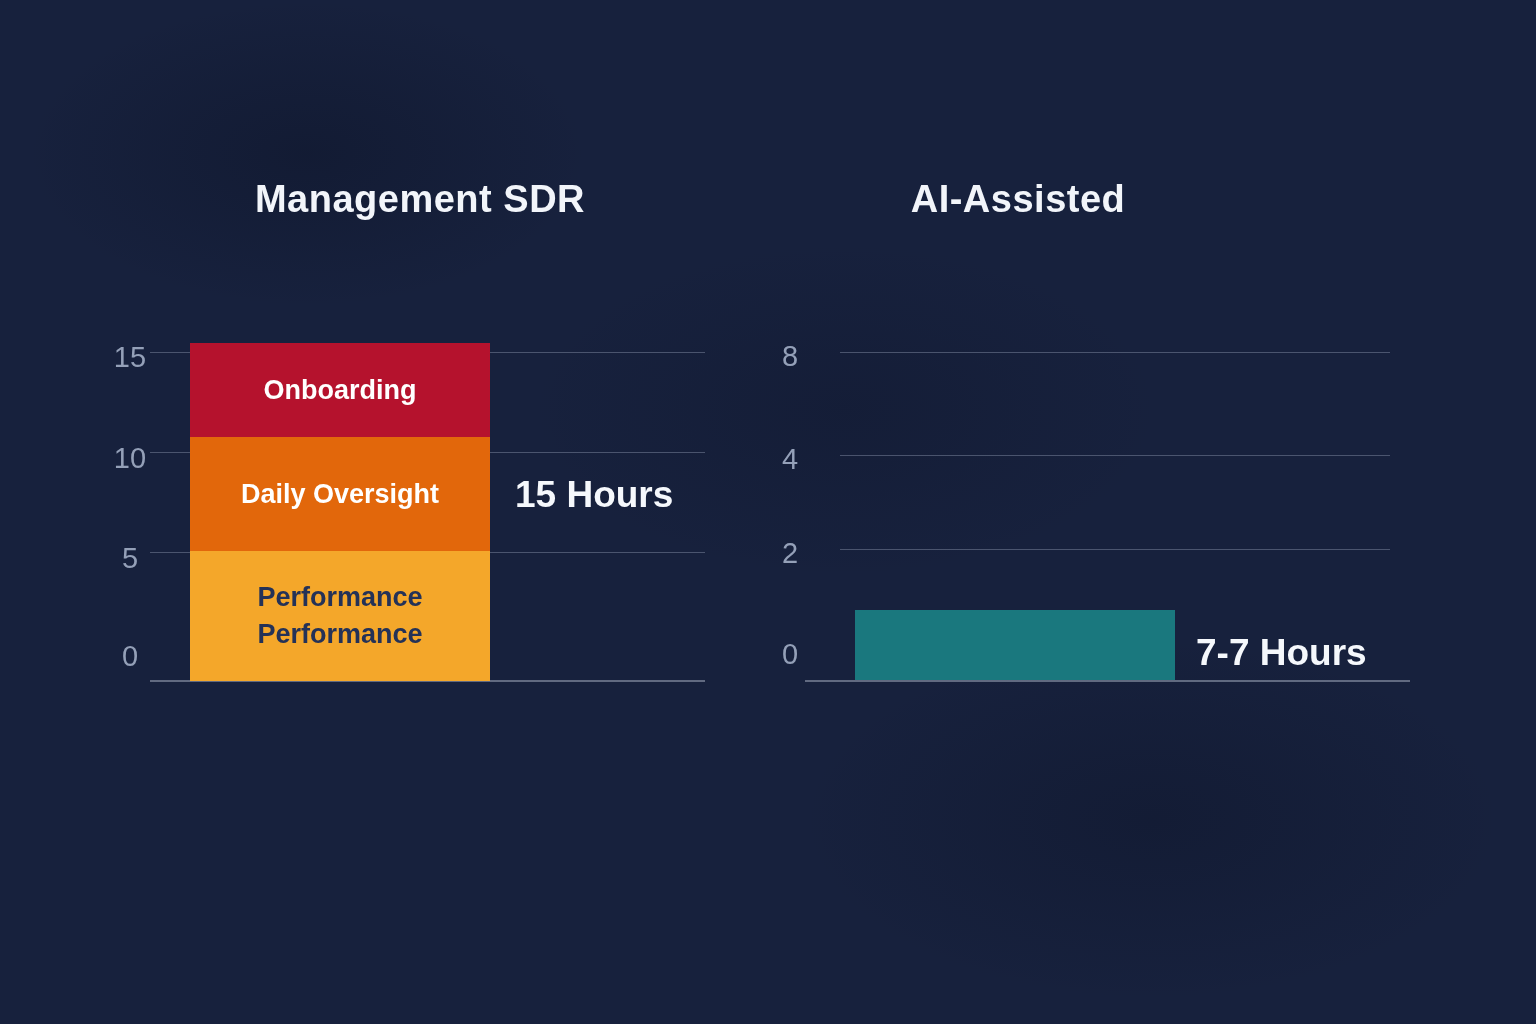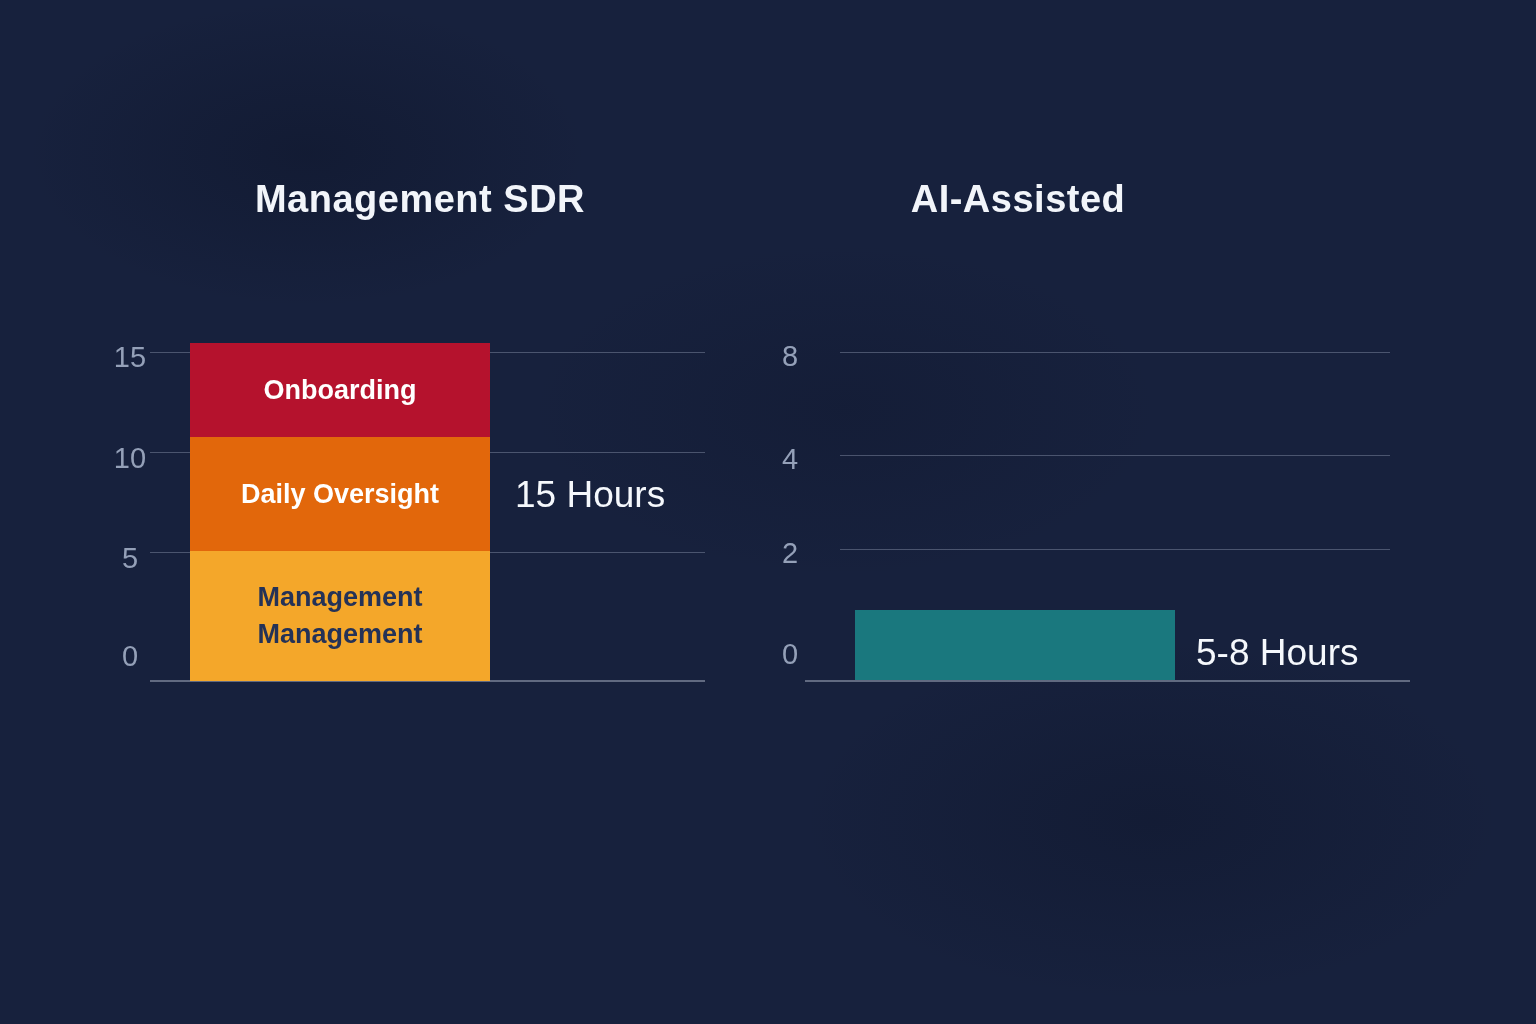--- a/index.html
+++ b/index.html
@@ -79,21 +79,21 @@
     position: absolute;
     left: 855px;
     top: 610px;
     width: 320px;
     height: 70px;
   }
 
   .total-label {
     position: absolute;
     font-size: 37px;
-    font-weight: 400;
+    font-weight: 700;
     color: #f5f8fc;
     white-space: nowrap;
     text-align: center;
   }
   .total-left  { left: 515px; top: 474px; }
   .total-right { left: 1196px; top: 632px; }
 
   
   .lt-15 { left: 100px; top: 339px; }
   .lt-10 { left: 100px; top: 440px; }
@@ -132,35 +132,35 @@
   <div class="baseline lb"></div>
 
   <div class="stack">
     <div class="seg seg-0" style="background-color: rgb(181, 18, 45);">
       <span>Onboarding</span>
     </div>
     <div class="seg seg-1" style="background-color: rgb(226, 103, 11);">
       <span>Daily Oversight</span>
     </div>
     <div class="seg seg-2" style="background-color: rgb(244, 167, 42);">
-      <span>Management Management</span>
+      <span>Performance Performance</span>
     </div>
   </div>
 
   <div class="total-label total-left">15 Hours</div>
 
   <div class="chart-title title-right">AI-Assisted</div>
 
   <div class="ytick rt-8">8</div>
   <div class="ytick rt-4">4</div>
   <div class="ytick rt-2">2</div>
   <div class="ytick rt-0">0</div>
 
   <div class="gridline rg-8"></div>
   <div class="gridline rg-4"></div>
   <div class="gridline rg-2"></div>
   <div class="baseline rb"></div>
 
   <div class="bar-right" style="background-color: rgb(26, 120, 126);"></div>
 
-  <div class="total-label total-right">5-8 Hours</div>
+  <div class="total-label total-right">7-7 Hours</div>
 
 </div>
 
 </body></html>

